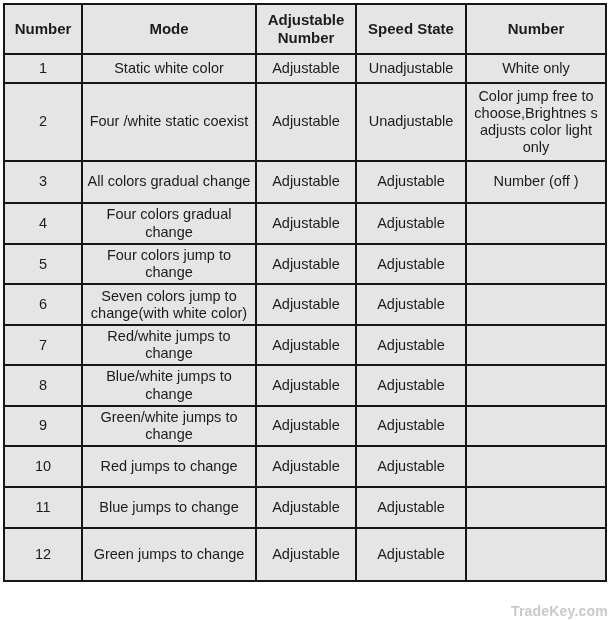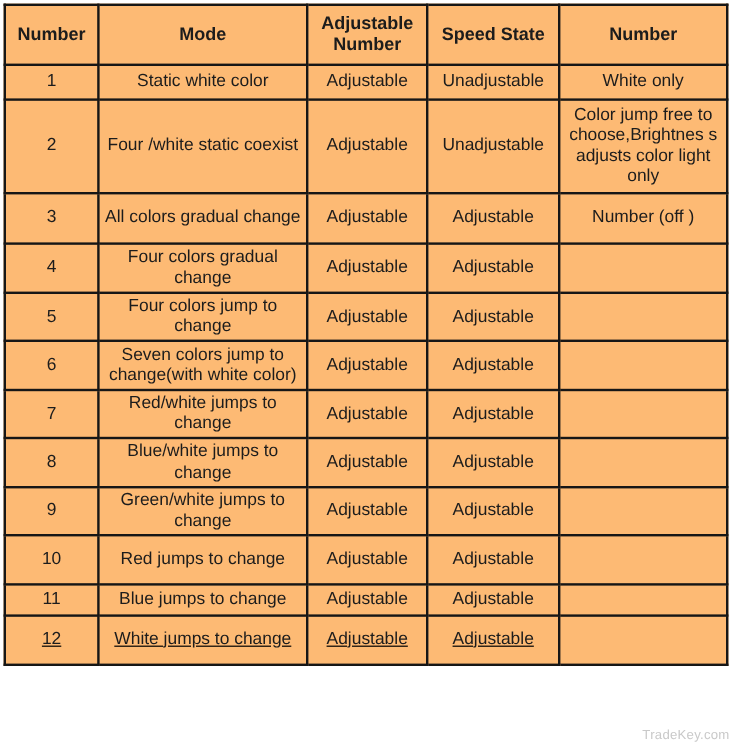--- a/index.html
+++ b/index.html
@@ -12,21 +12,21 @@
     height: 620px;
     font-family: "Liberation Sans", sans-serif;
     position: relative;
     overflow: hidden;
   }
   #spec-table {
     border-collapse: collapse;
     table-layout: fixed;
     width: 604px;
     margin: 3px 0 0 3px;
-    background: #fdba74;
+    background: #e5e5e5;
   }
   #spec-table td, #spec-table th {
     border: 2px solid #161616;
     color: #1c1c1c;
     text-align: center;
     vertical-align: middle;
     padding: 2px 3px;
     line-height: 1.18;
     font-size: 14.5px;
     font-weight: normal;
@@ -45,33 +45,33 @@
   .r-h1  { height: 29px; }
   .r-h2  { height: 78px; }
   .r-h3  { height: 42px; }
   .r-h4  { height: 41px; }
   .r-h5  { height: 39px; }
   .r-h6  { height: 41px; }
   .r-h7  { height: 40px; }
   .r-h8  { height: 40px; }
   .r-h9  { height: 40px; }
   .r-h10 { height: 41px; padding-left: 20px; }
-  .r-h11 { height: 26px; }
-  .r-h12 { height: 41px; text-decoration: underline; }
+  .r-h11 { height: 41px; }
+  .r-h12 { height: 53px; }
 
   .cell-mode { font-size: 14.5px; }
   .cell-remark-wrap { font-size: 14px; line-height: 1.2; }
 
   #watermark {
     position: absolute;
     right: 4px;
     bottom: 1px;
     font-family: "Liberation Sans", sans-serif;
-    font-size: 11px;
-    font-weight: normal;
+    font-size: 14px;
+    font-weight: bold;
     letter-spacing: 0.2px;
     color: #c9c9c9;
     user-select: none;
     white-space: nowrap;
   }
 </style>
 </head>
 <body>
 
 <table id="spec-table">
@@ -167,21 +167,21 @@
       </tr>
       <tr class="r-h11">
         <td>11</td>
         <td class="cell-mode">Blue jumps to change</td>
         <td>Adjustable</td>
         <td>Adjustable</td>
         <td class="cell-remark-wrap"></td>
       </tr>
       <tr class="r-h12">
         <td>12</td>
-        <td class="cell-mode">White jumps to change</td>
+        <td class="cell-mode">Green jumps to change</td>
         <td>Adjustable</td>
         <td>Adjustable</td>
         <td class="cell-remark-wrap"></td>
       </tr>
     </tbody>
 </table>
 
 <div id="watermark">TradeKey.com</div>
 
 </body></html>

